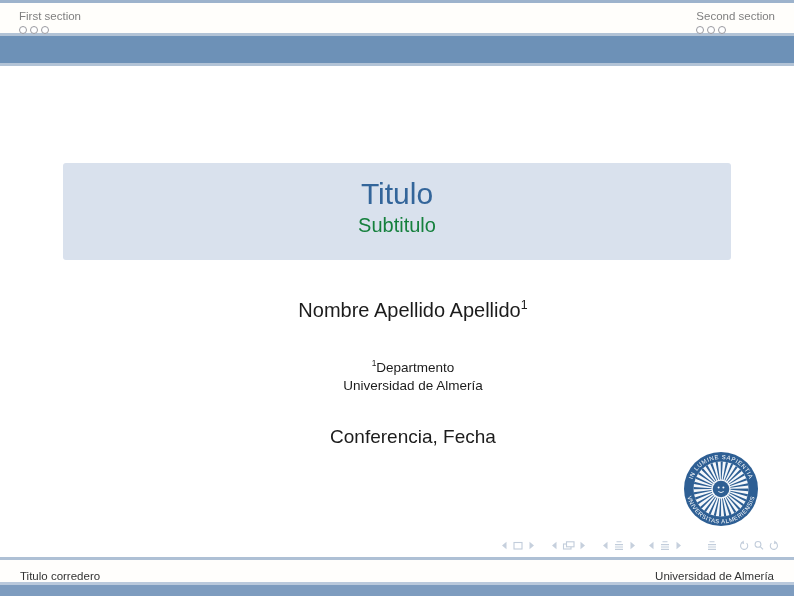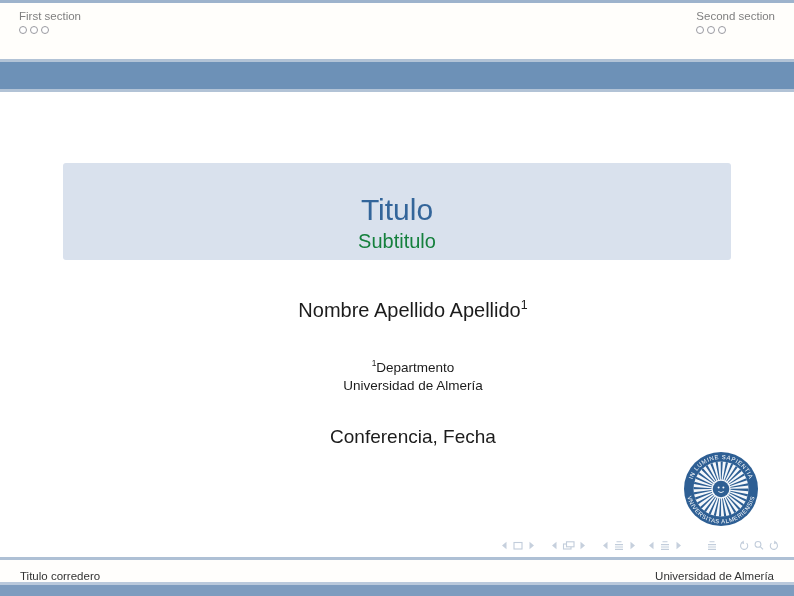--- a/index.html
+++ b/index.html
@@ -1,33 +1,33 @@
 <!DOCTYPE html>
 <html><head>
 <meta charset="utf-8">
 <style>
   html,body{margin:0;padding:0;background:#fff;}
   .slide{position:relative;width:794px;height:596px;background:#ffffff;
          font-family:"Liberation Sans",sans-serif;overflow:hidden;}
 
   
   .band-top{height:3px;background:#9db3cc;}
-  .headstrip{height:56px;display:flex;justify-content:space-between;align-items:flex-start;
+  .headstrip{height:30px;display:flex;justify-content:space-between;align-items:flex-start;
              padding:7px 19px 0 19px;box-sizing:border-box;background:#fffefb;}
   .sec{display:flex;flex-direction:column;gap:4px;align-items:flex-start;}
   .seclabel{font-size:11.5px;color:#7f7f7f;cursor:pointer;}
   .dots{display:flex;gap:3px;}
   .dot{width:6px;height:6px;border:1.2px solid #9a9aa0;border-radius:50%;background:#fff;cursor:pointer;}
   .sepline{height:3px;background:#b2c3d6;}
   .band-dark{height:27px;background:#6d91b7;}
 
   
   .titlebox{position:absolute;left:63px;top:163px;width:668px;height:97px;
             background:#d9e1ed;border-radius:3px;text-align:center;box-sizing:border-box;}
-  .title{margin-top:30px;font-size:30px;color:#33659a;}
+  .title{margin-top:14px;font-size:30px;color:#33659a;}
   .subtitle{margin-top:3px;font-size:20px;color:#15803d;}
 
   .centered{position:absolute;left:16px;width:100%;text-align:center;color:#1c1c1c;}
   .author{top:298px;font-size:20px;}
   .author sup,.institute sup{font-size:62%;}
   .institute{top:358px;font-size:13.5px;line-height:1.4;}
   .datetext{top:426px;font-size:19px;}
 
   
   .logo{position:absolute;left:683px;top:451px;width:76px;height:76px;}

